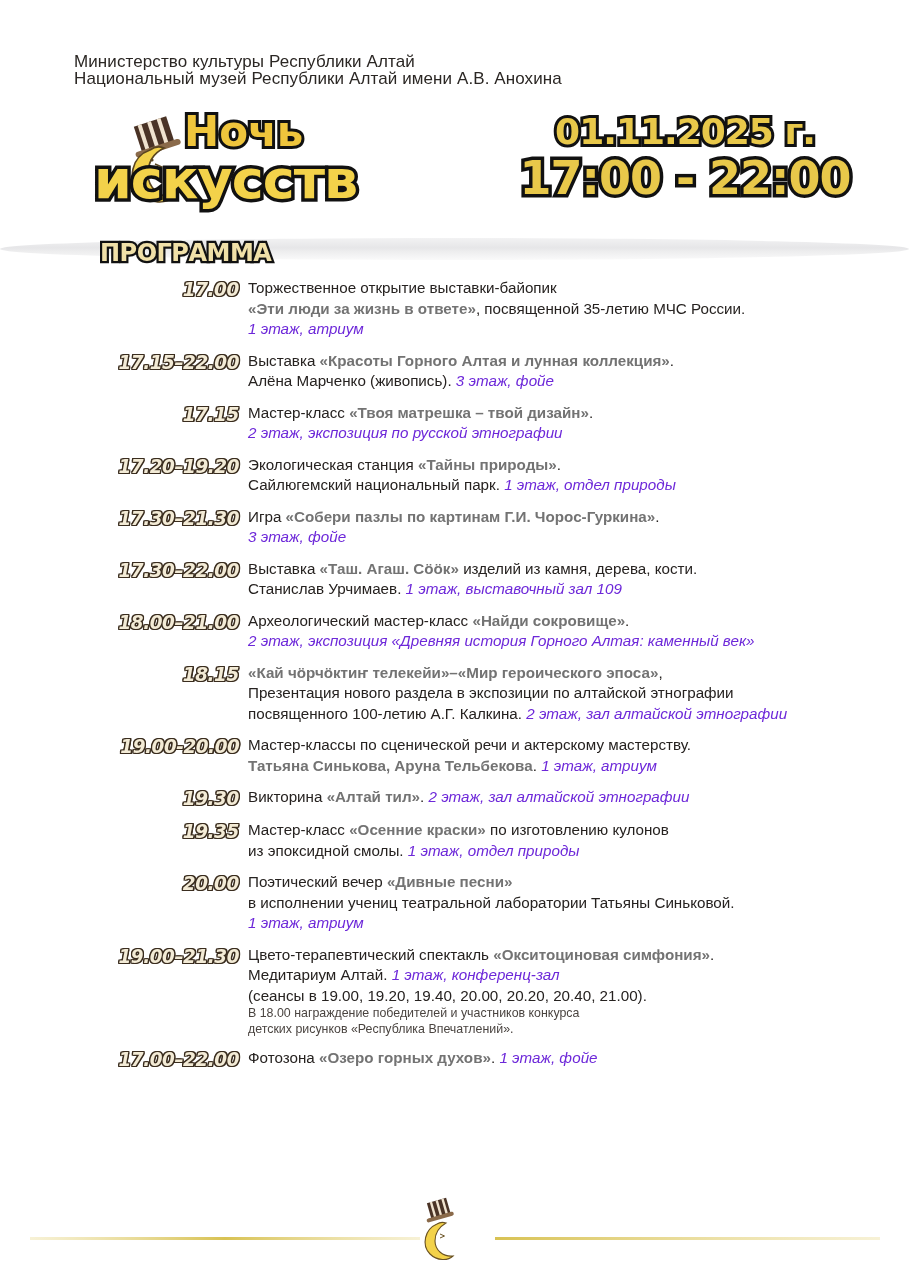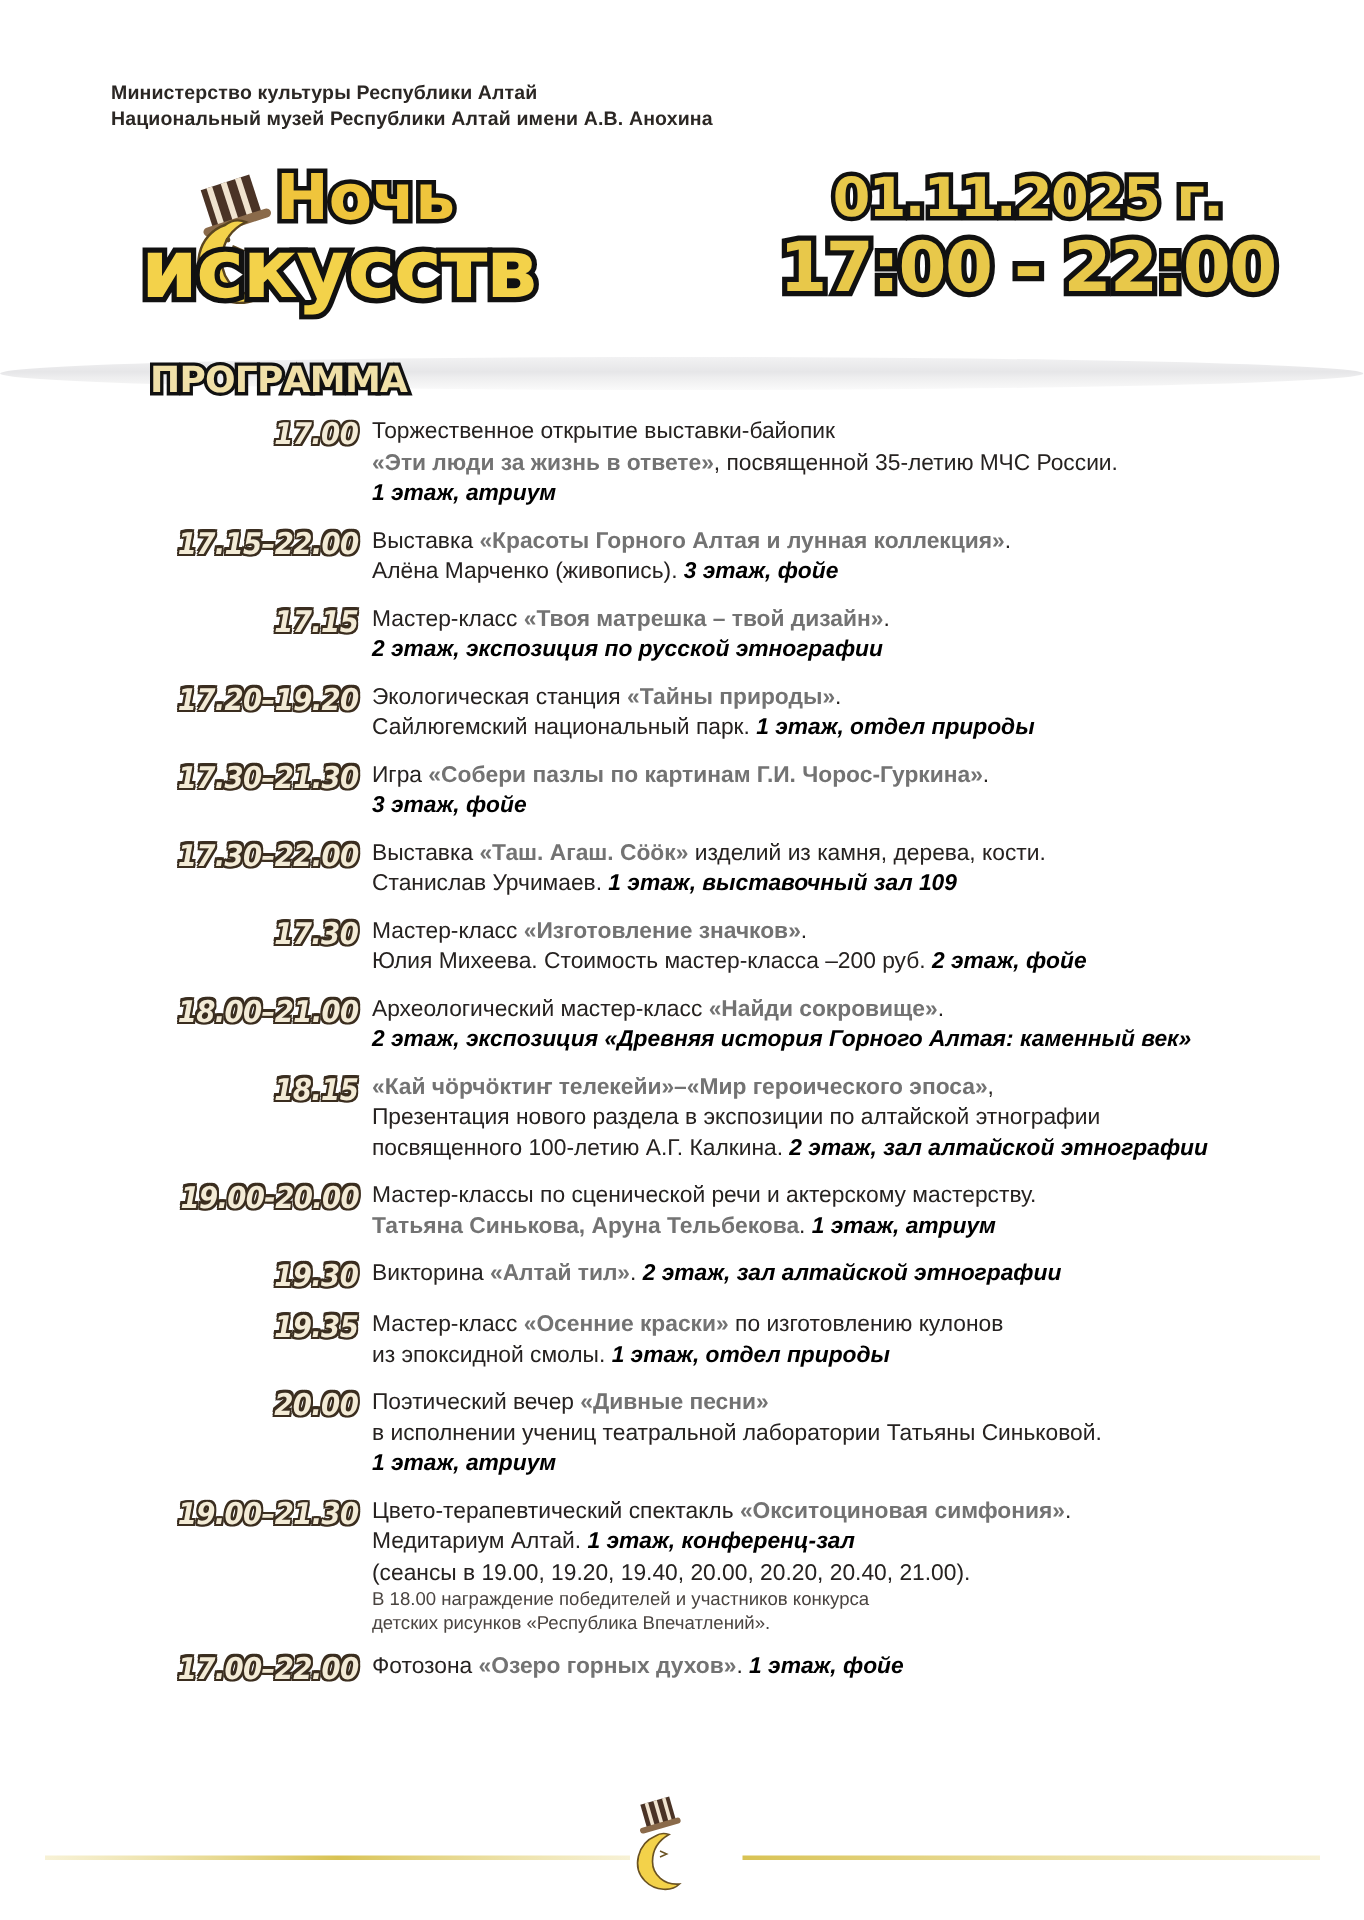--- a/index.html
+++ b/index.html
@@ -9,21 +9,21 @@
     background:#ffffff;
     font-family:"Liberation Sans", sans-serif;
     color:#2e2a26;
     position:relative;
   }
   .page{position:relative;width:909px;height:1280px;}
 
   
   .org-block{position:absolute;left:74px;top:53px;}
   .org-line{
-    font-size:13px;font-weight:bold;letter-spacing:.1px;
+    font-size:17px;font-weight:normal;letter-spacing:.1px;
     color:#2b2724;line-height:17px;white-space:nowrap;
   }
 
   
   .logo-wrap{position:absolute;left:92px;top:98px;width:330px;height:115px;}
   .logo-svg{display:block;}
 
   
   .datetime{
     position:absolute;left:505px;top:102px;width:360px;height:105px;
@@ -72,21 +72,21 @@
   }
   .desc-cell{
     flex:1 1 auto;
     padding-right:26px;
     font-size:15.2px;
     line-height:20.5px;
     color:#262220;
   }
   .desc-cell p{margin:0;}
   .hl{color:#737373;font-weight:bold;}
-  .loc{font-style:italic;font-weight:bold;color:#000000;}
+  .loc{font-style:italic;font-weight:normal;color:#6d28d9;}
   .fine{
     font-size:12.4px;line-height:15.5px;color:#4a4440;
   }
 
   
   .footer{position:absolute;left:0;top:1196px;width:909px;height:70px;}
 </style>
 </head>
 <body>
 
@@ -169,27 +169,20 @@
         <div class="desc-cell">
           <p><span>Игра </span><span class="hl">«Собери пазлы по картинам Г.И. Чорос-Гуркина»</span><span>.</span></p>
           <p><span class="loc">3 этаж, фойе</span></p>
         </div>
       </div>
       <div class="row">
         <div class="time-cell"><span class="time-lbl">17.30–22.00</span></div>
         <div class="desc-cell">
           <p><span>Выставка </span><span class="hl">«Таш. Агаш. Сööк»</span><span> изделий из камня, дерева, кости.</span></p>
           <p><span>Станислав Урчимаев. </span><span class="loc">1 этаж, выставочный зал 109</span></p>
-        </div>
-      </div>
-      <div class="row">
-        <div class="time-cell"><span class="time-lbl">17.30</span></div>
-        <div class="desc-cell">
-          <p><span>Мастер-класс </span><span class="hl">«Изготовление значков»</span><span>.</span></p>
-          <p><span>Юлия Михеева. Стоимость мастер-класса –200 руб. </span><span class="loc">2 этаж, фойе</span></p>
         </div>
       </div>
       <div class="row">
         <div class="time-cell"><span class="time-lbl">18.00–21.00</span></div>
         <div class="desc-cell">
           <p><span>Археологический  мастер-класс </span><span class="hl">«Найди сокровище»</span><span>.</span></p>
           <p><span class="loc">2 этаж, экспозиция «Древняя история Горного Алтая: каменный век»</span></p>
         </div>
       </div>
       <div class="row">

